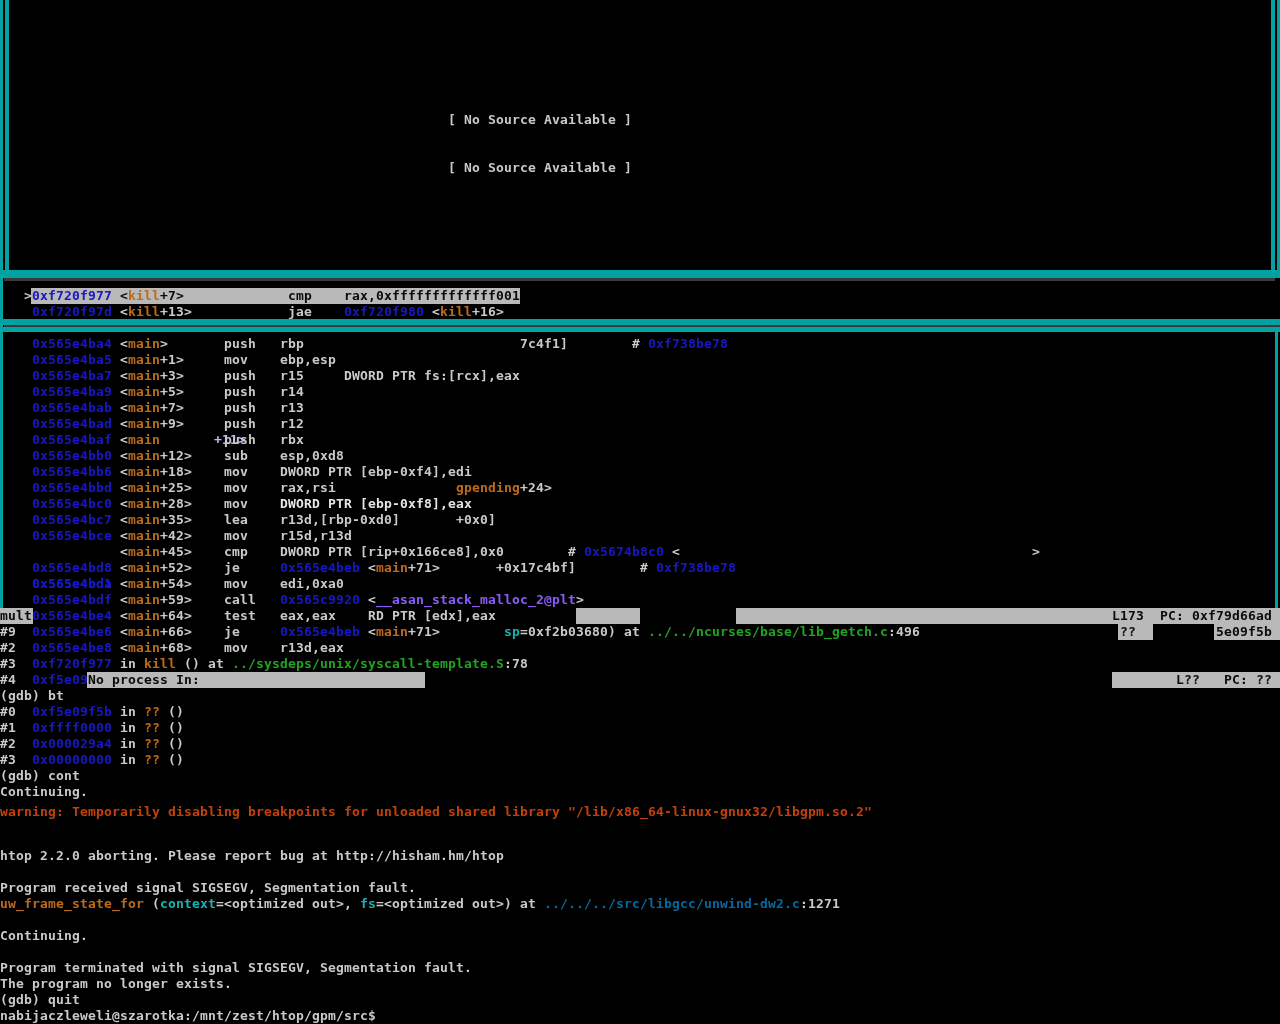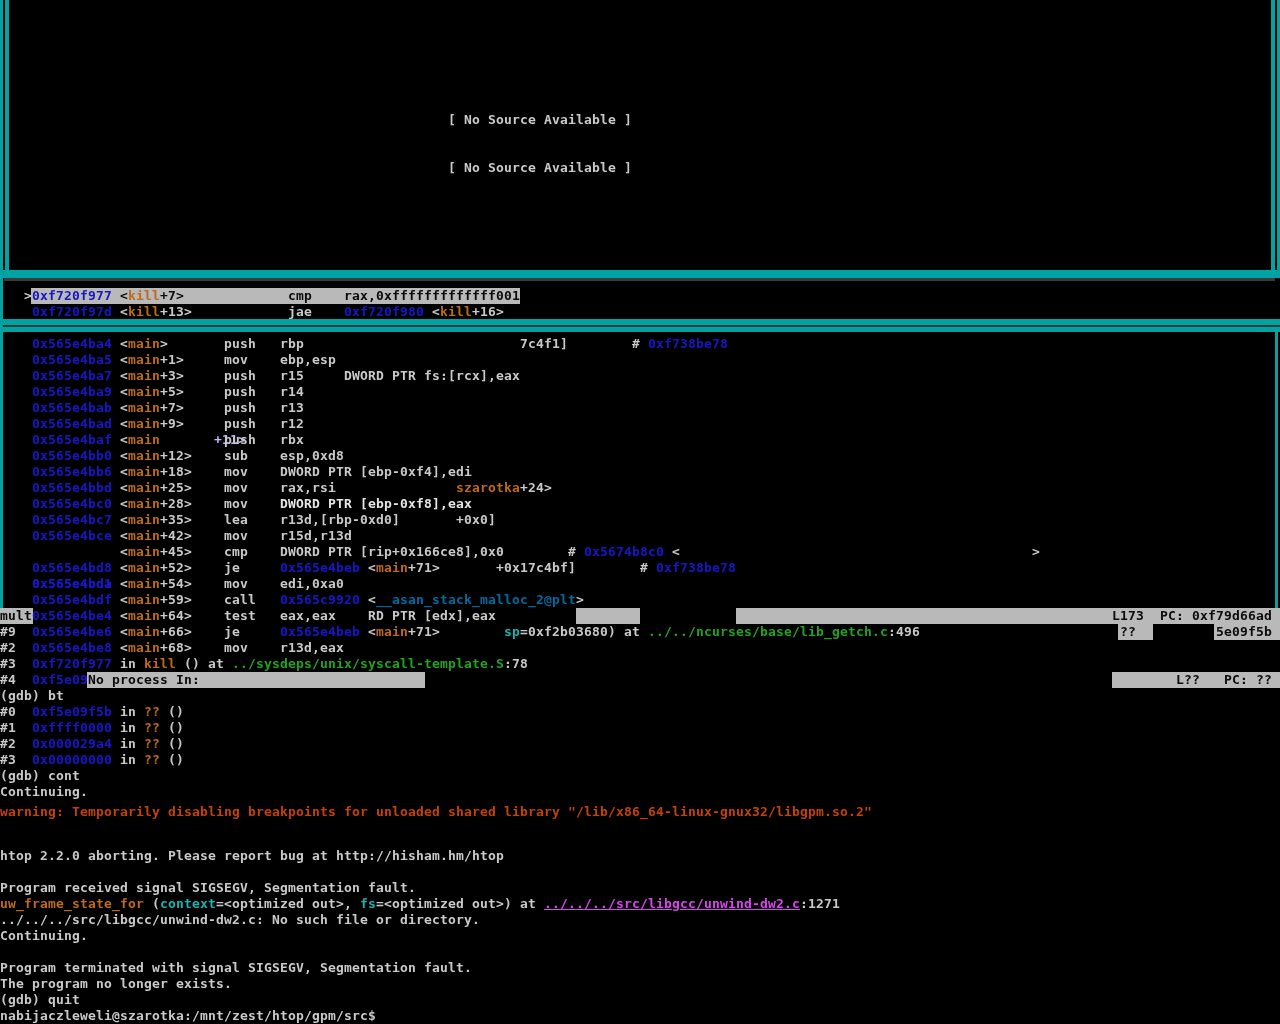--- a/index.html
+++ b/index.html
@@ -109,21 +109,21 @@
     <div class="tspan" style="left: 128px; top: 464px; color: rgb(189, 106, 29);">main</div>
     <div class="tspan" style="left: 160px; top: 464px; color: rgb(201, 201, 201);">+18&gt;</div>
     <div class="tspan" style="left: 224px; top: 464px; color: rgb(201, 201, 201);">mov</div>
     <div class="tspan" style="left: 280px; top: 464px; color: rgb(201, 201, 201);">DWORD PTR [ebp-0xf4],edi</div>
     <div class="tspan" style="left: 32px; top: 480px; color: rgb(23, 23, 198);">0x565e4bbd</div>
     <div class="tspan" style="left: 120px; top: 480px; color: rgb(201, 201, 201);">&lt;</div>
     <div class="tspan" style="left: 128px; top: 480px; color: rgb(189, 106, 29);">main</div>
     <div class="tspan" style="left: 160px; top: 480px; color: rgb(201, 201, 201);">+25&gt;</div>
     <div class="tspan" style="left: 224px; top: 480px; color: rgb(201, 201, 201);">mov</div>
     <div class="tspan" style="left: 280px; top: 480px; color: rgb(201, 201, 201);">rax,rsi</div>
-    <div class="tspan" style="left: 456px; top: 480px; color: rgb(189, 106, 29);">szarotka</div>
+    <div class="tspan" style="left: 456px; top: 480px; color: rgb(189, 106, 29);">gpending</div>
     <div class="tspan" style="left: 520px; top: 480px; color: rgb(201, 201, 201);">+24&gt;</div>
     <div class="tspan" style="left: 32px; top: 496px; color: rgb(23, 23, 198);">0x565e4bc0</div>
     <div class="tspan" style="left: 120px; top: 496px; color: rgb(201, 201, 201);">&lt;</div>
     <div class="tspan" style="left: 128px; top: 496px; color: rgb(189, 106, 29);">main</div>
     <div class="tspan" style="left: 160px; top: 496px; color: rgb(201, 201, 201);">+28&gt;</div>
     <div class="tspan" style="left: 224px; top: 496px; color: rgb(201, 201, 201);">mov</div>
     <div class="tspan" style="left: 280px; top: 496px; color: #e5e5e5;">DWORD PTR [ebp-0xf8],eax</div>
     <div class="tspan" style="left: 32px; top: 512px; color: rgb(23, 23, 198);">0x565e4bc7</div>
     <div class="tspan" style="left: 120px; top: 512px; color: rgb(201, 201, 201);">&lt;</div>
     <div class="tspan" style="left: 128px; top: 512px; color: rgb(189, 106, 29);">main</div>
@@ -166,21 +166,21 @@
     <div class="tspan" style="left: 224px; top: 576px; color: rgb(201, 201, 201);">mov</div>
     <div class="tspan" style="left: 280px; top: 576px; color: rgb(201, 201, 201);">edi,0xa0</div>
     <div class="tspan" style="left: 368px; top: 576px; color: rgb(201, 201, 201); margin-top: 32px;">RD PTR [edx],eax</div>
     <div class="tspan" style="left: 32px; top: 592px; color: rgb(23, 23, 198);">0x565e4bdf</div>
     <div class="tspan" style="left: 120px; top: 592px; color: rgb(201, 201, 201);">&lt;</div>
     <div class="tspan" style="left: 128px; top: 592px; color: rgb(189, 106, 29);">main</div>
     <div class="tspan" style="left: 160px; top: 592px; color: rgb(201, 201, 201);">+59&gt;</div>
     <div class="tspan" style="left: 224px; top: 592px; color: rgb(201, 201, 201);">call</div>
     <div class="tspan" style="left: 280px; top: 592px; color: rgb(23, 23, 198);">0x565c9920</div>
     <div class="tspan" style="left: 368px; top: 592px; color: rgb(201, 201, 201);">&lt;</div>
-    <div class="tspan" style="left: 376px; top: 592px; color: #0369a1;">__asan_stack_malloc_2@plt</div>
+    <div class="tspan" style="left: 376px; top: 592px; color: #8b5cf6;">__asan_stack_malloc_2@plt</div>
     <div class="tspan" style="left: 576px; top: 592px; color: rgb(201, 201, 201);">&gt;</div>
     <div class="tspan" style="left: 0px; top: 608px; color: rgb(11, 11, 11);">mult</div>
     <div class="tspan" style="left: 32px; top: 608px; color: rgb(23, 23, 198);">0x565e4be4</div>
     <div class="tspan" style="left: 120px; top: 608px; color: rgb(201, 201, 201);">&lt;</div>
     <div class="tspan" style="left: 128px; top: 608px; color: rgb(189, 106, 29);">main</div>
     <div class="tspan" style="left: 160px; top: 608px; color: rgb(201, 201, 201);">+64&gt;</div>
     <div class="tspan" style="left: 224px; top: 608px; color: rgb(201, 201, 201); text-align: right;">test</div>
     <div class="tspan" style="left: 280px; top: 608px; color: rgb(201, 201, 201);">eax,eax</div>
     <div class="tspan" style="left: 1112px; top: 608px; color: rgb(11, 11, 11);">L173  PC: 0xf79d66ad</div>
     <div class="tspan" style="left: 0px; top: 624px; color: rgb(201, 201, 201);">#9</div>
@@ -243,21 +243,20 @@
     <div class="tspan" style="left: 0px; top: 784px; color: rgb(201, 201, 201);">Continuing.</div>
     <div class="tspan" style="left: 0px; top: 804px; color: #c2410c;">warning: Temporarily disabling breakpoints for unloaded shared library "/lib/x86_64-linux-gnux32/libgpm.so.2"</div>
     <div class="tspan" style="left: 0px; top: 848px; color: rgb(201, 201, 201);">htop 2.2.0 aborting. Please report bug at http://hisham.hm/htop</div>
     <div class="tspan" style="left: 0px; top: 880px; color: rgb(201, 201, 201);">Program received signal SIGSEGV, Segmentation fault.</div>
     <div class="tspan" style="left: 0px; top: 896px; color: rgb(189, 106, 29);">uw_frame_state_for</div>
     <div class="tspan" style="left: 152px; top: 896px; color: rgb(201, 201, 201);">(</div>
     <div class="tspan" style="left: 160px; top: 896px; color: rgb(26, 178, 178);">context</div>
     <div class="tspan" style="left: 216px; top: 896px; color: rgb(201, 201, 201);">=&lt;optimized out&gt;, </div>
     <div class="tspan" style="left: 360px; top: 896px; color: rgb(26, 178, 178);">fs</div>
     <div class="tspan" style="left: 376px; top: 896px; color: rgb(201, 201, 201);">=&lt;optimized out&gt;) at </div>
-    <div class="tspan" style="left: 544px; top: 896px; color: #d946ef; text-decoration: underline;">../../../src/libgcc/unwind-dw2.c</div>
+    <div class="tspan" style="left: 544px; top: 896px; color: #0369a1;">../../../src/libgcc/unwind-dw2.c</div>
     <div class="tspan" style="left: 800px; top: 896px; color: rgb(201, 201, 201);">:1271</div>
-    <div class="tspan" style="left: 0px; top: 912px; color: rgb(201, 201, 201);">../../../src/libgcc/unwind-dw2.c: No such file or directory.</div>
     <div class="tspan" style="left: 0px; top: 928px; color: rgb(201, 201, 201);">Continuing.</div>
     <div class="tspan" style="left: 0px; top: 960px; color: rgb(201, 201, 201);">Program terminated with signal SIGSEGV, Segmentation fault.</div>
     <div class="tspan" style="left: 0px; top: 976px; color: rgb(201, 201, 201);">The program no longer exists.</div>
     <div class="tspan" style="left: 0px; top: 992px; color: rgb(201, 201, 201);">(gdb) quit</div>
     <div class="tspan" style="left: 0px; top: 1008px; color: rgb(201, 201, 201);">nabijaczleweli@szarotka:/mnt/zest/htop/gpm/src$</div>
   </div>
 
 </body></html>

